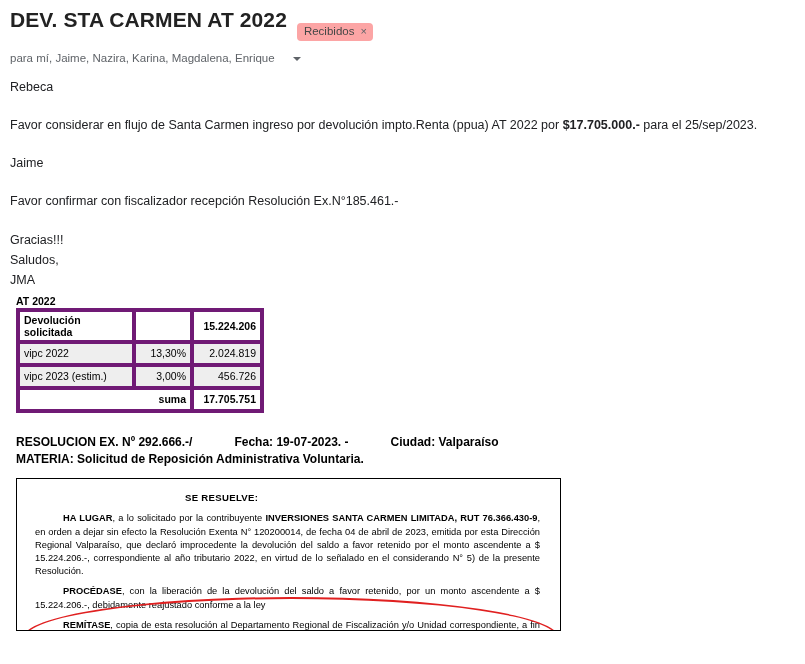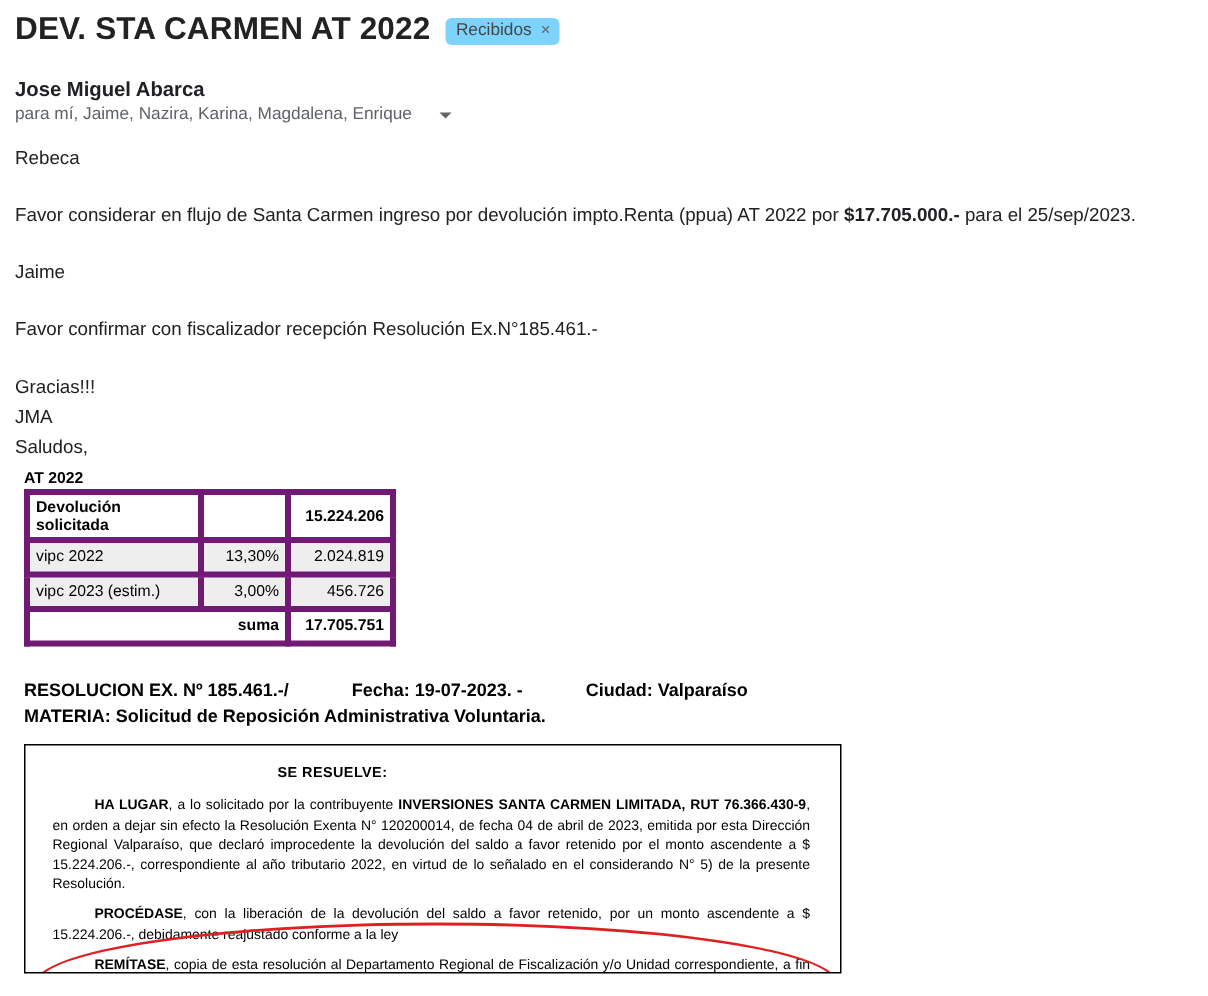--- a/index.html
+++ b/index.html
@@ -31,28 +31,28 @@
     font-size: 21px;
     font-weight: bold;
     color: #222222;
     letter-spacing: 0.1px;
     white-space: nowrap;
   }
   .label-chip {
     display: inline-flex;
     align-items: center;
     gap: 6px;
-    background: #7dd3fc;
+    background: #fca5a5;
     border-radius: 4px;
     padding: 2px 6px 3px 7px;
     font-size: 11.5px;
     color: #444746;
     line-height: 1.2;
     position: relative;
-    top: 1px;
+    top: 12px;
   }
   .label-chip .chip-x {
     font-size: 11px;
     color: #5f6368;
     cursor: pointer;
   }
   
   .sender-block {
     margin-top: 14px;
   }
@@ -180,37 +180,36 @@
 
   <div class="subject-row">
     <div class="subject-title">DEV. STA CARMEN AT 2022</div>
     <div class="label-chip">
       <span>Recibidos</span>
       <span class="chip-x">×</span>
     </div>
   </div>
 
   <div class="sender-block">
-    <div class="sender-name">Jose Miguel Abarca</div>
     <div class="recipients-row">
       <span>para mí, Jaime, Nazira, Karina, Magdalena, Enrique</span>
       <span class="caret"></span>
     </div>
   </div>
 
   <div class="body-text">
     <p>Rebeca</p>
     <p>
       <span>Favor considerar en flujo de Santa Carmen ingreso por devolución impto.Renta (ppua) AT 2022 por </span><b>$17.705.000.-</b><span> para el 25/sep/2023.</span>
     </p>
     <p>Jaime</p>
     <p>Favor confirmar con fiscalizador recepción Resolución Ex.N°185.461.-</p>
     <p class="tight">Gracias!!!</p>
+    <p class="tight">Saludos,</p>
     <p class="tight">JMA</p>
-    <p class="tight">Saludos,</p>
   </div>
 
   <div class="table-caption">AT 2022</div>
   <table class="calc">
     <tbody>
       <tr class="head">
         <td class="c1">Devolución solicitada</td>
         <td class="c2"></td>
         <td class="c3">15.224.206</td>
       </tr>
@@ -225,21 +224,21 @@
         <td class="c3">456.726</td>
       </tr>
       <tr class="sum">
         <td class="c1 sumlabel" colspan="2">suma</td>
         <td class="c3">17.705.751</td>
       </tr>
     </tbody>
   </table>
 
   <div class="reso-head">
-    <span>RESOLUCION EX. Nº 185.461.-/</span><span class="sp1"></span><span>Fecha: 19-07-2023. -</span><span class="sp2"></span><span>Ciudad: Valparaíso</span>
+    <span>RESOLUCION EX. Nº 292.666.-/</span><span class="sp1"></span><span>Fecha: 19-07-2023. -</span><span class="sp2"></span><span>Ciudad: Valparaíso</span>
     <span class="l2">MATERIA: Solicitud de Reposición Administrativa Voluntaria.</span>
   </div>
 
   <div class="doc-box">
     <div class="se-resuelve">SE RESUELVE:</div>
     <p><b>HA LUGAR</b><span>, a lo solicitado por la contribuyente </span><b>INVERSIONES SANTA CARMEN LIMITADA, RUT 76.366.430-9</b><span>, en orden a dejar sin efecto la Resolución Exenta N° 120200014, de fecha 04 de abril de 2023, emitida por esta Dirección Regional Valparaíso, que declaró improcedente la devolución del saldo a favor retenido por el monto ascendente a $ 15.224.206.-, correspondiente al año tributario 2022, en virtud de lo señalado en el considerando N° 5) de la presente Resolución.</span></p>
     <p><b>PROCÉDASE</b><span>, con la liberación de la devolución del saldo a favor retenido, por un monto ascendente a $ 15.224.206.-, debidamente reajustado conforme a la ley</span></p>
     <p><b>REMÍTASE</b><span>, copia de esta resolución al Departamento Regional de Fiscalización y/o Unidad correspondiente, a fin de que realice las actuaciones administrativas tendientes a registrar lo resuelto, en este caso, a la Unidad de la Llave.</span></p>
     <div class="red-ellipse"></div>
   </div>

